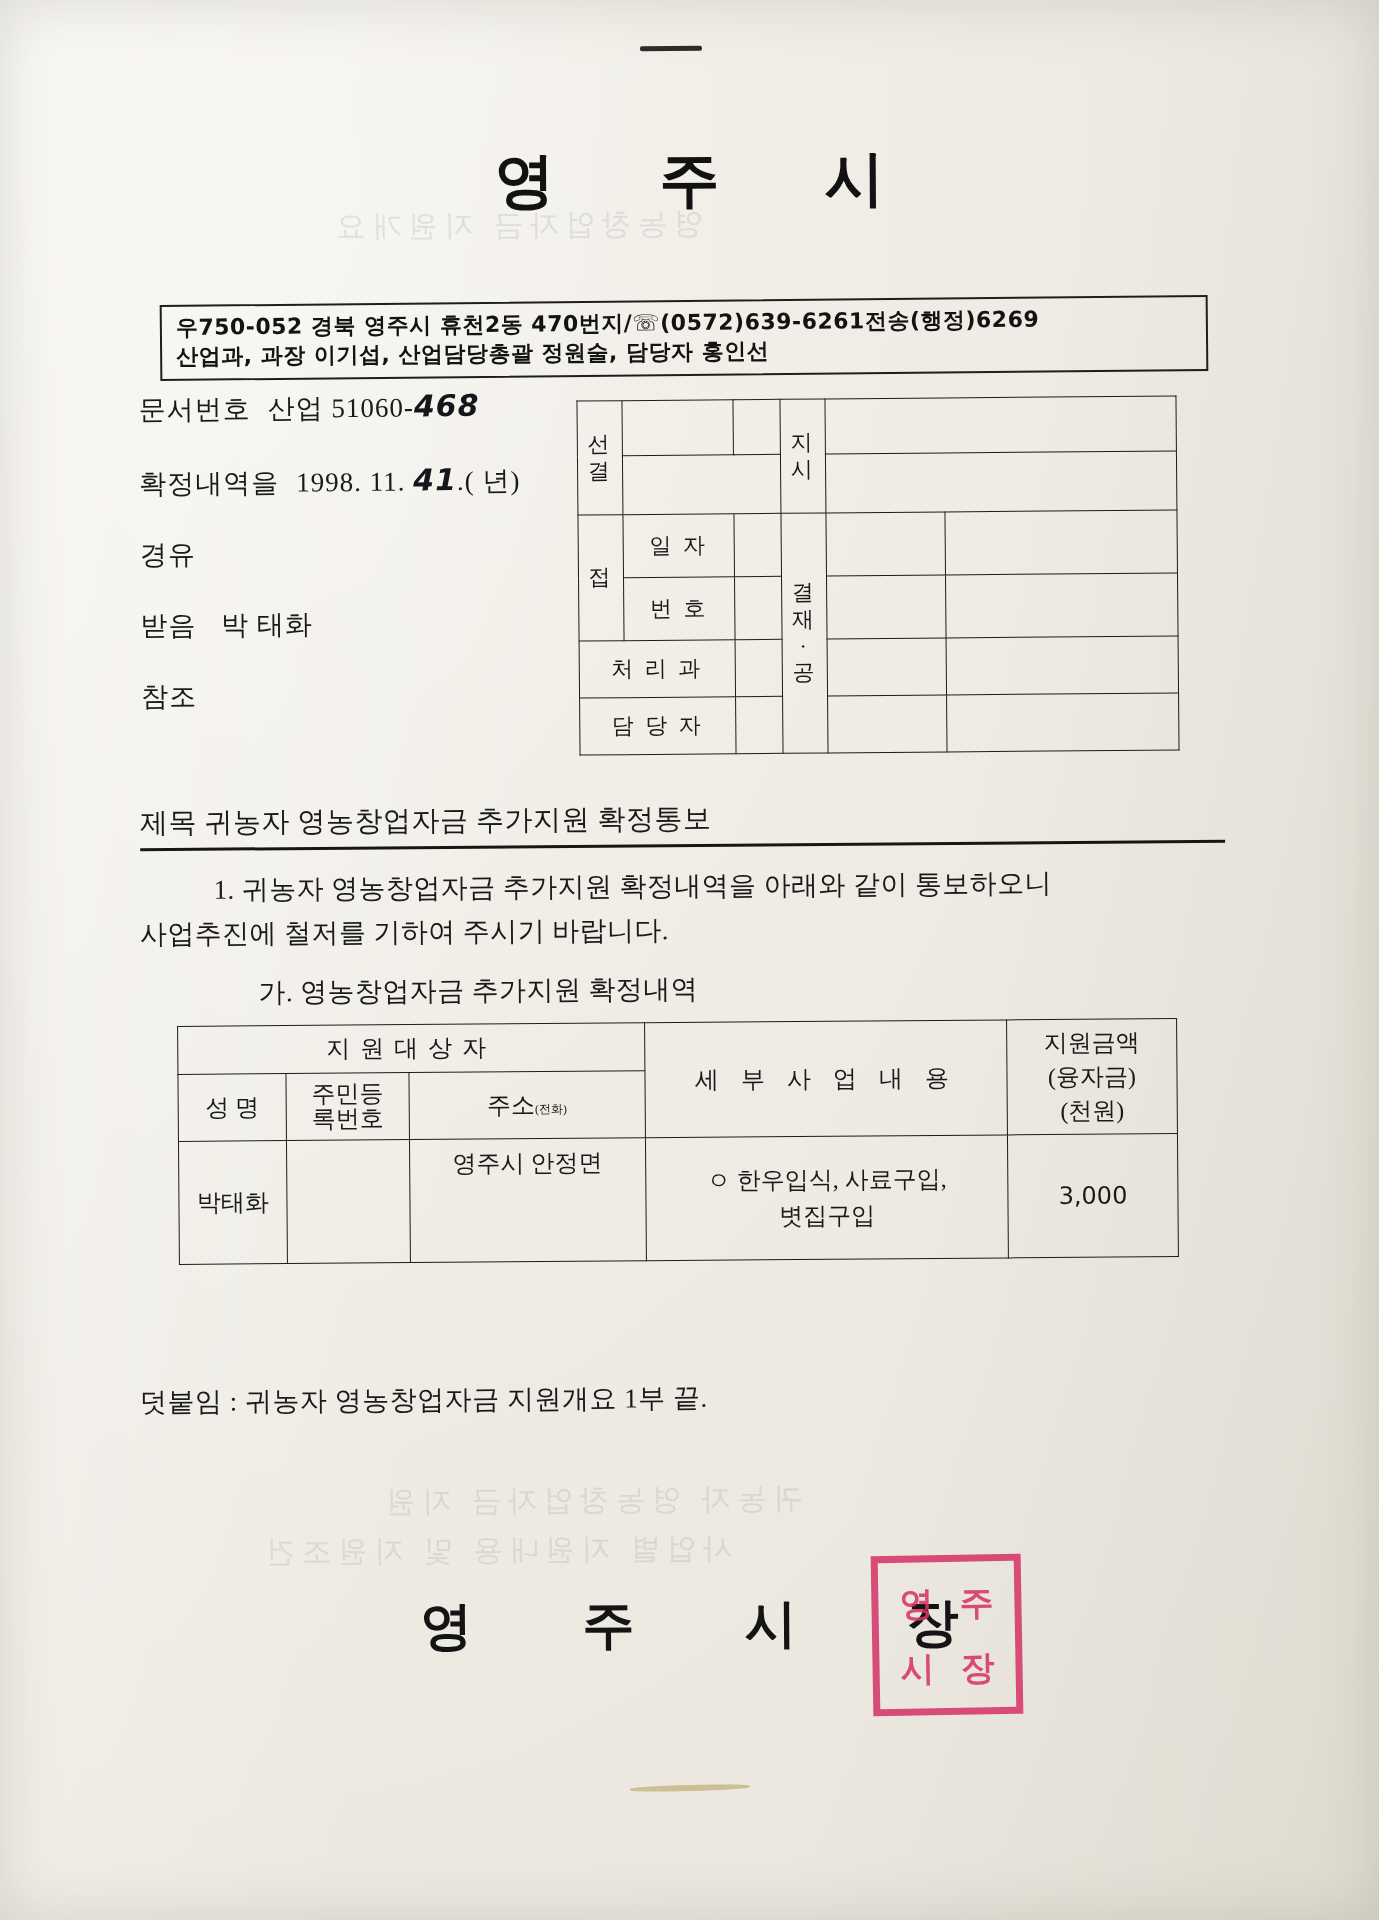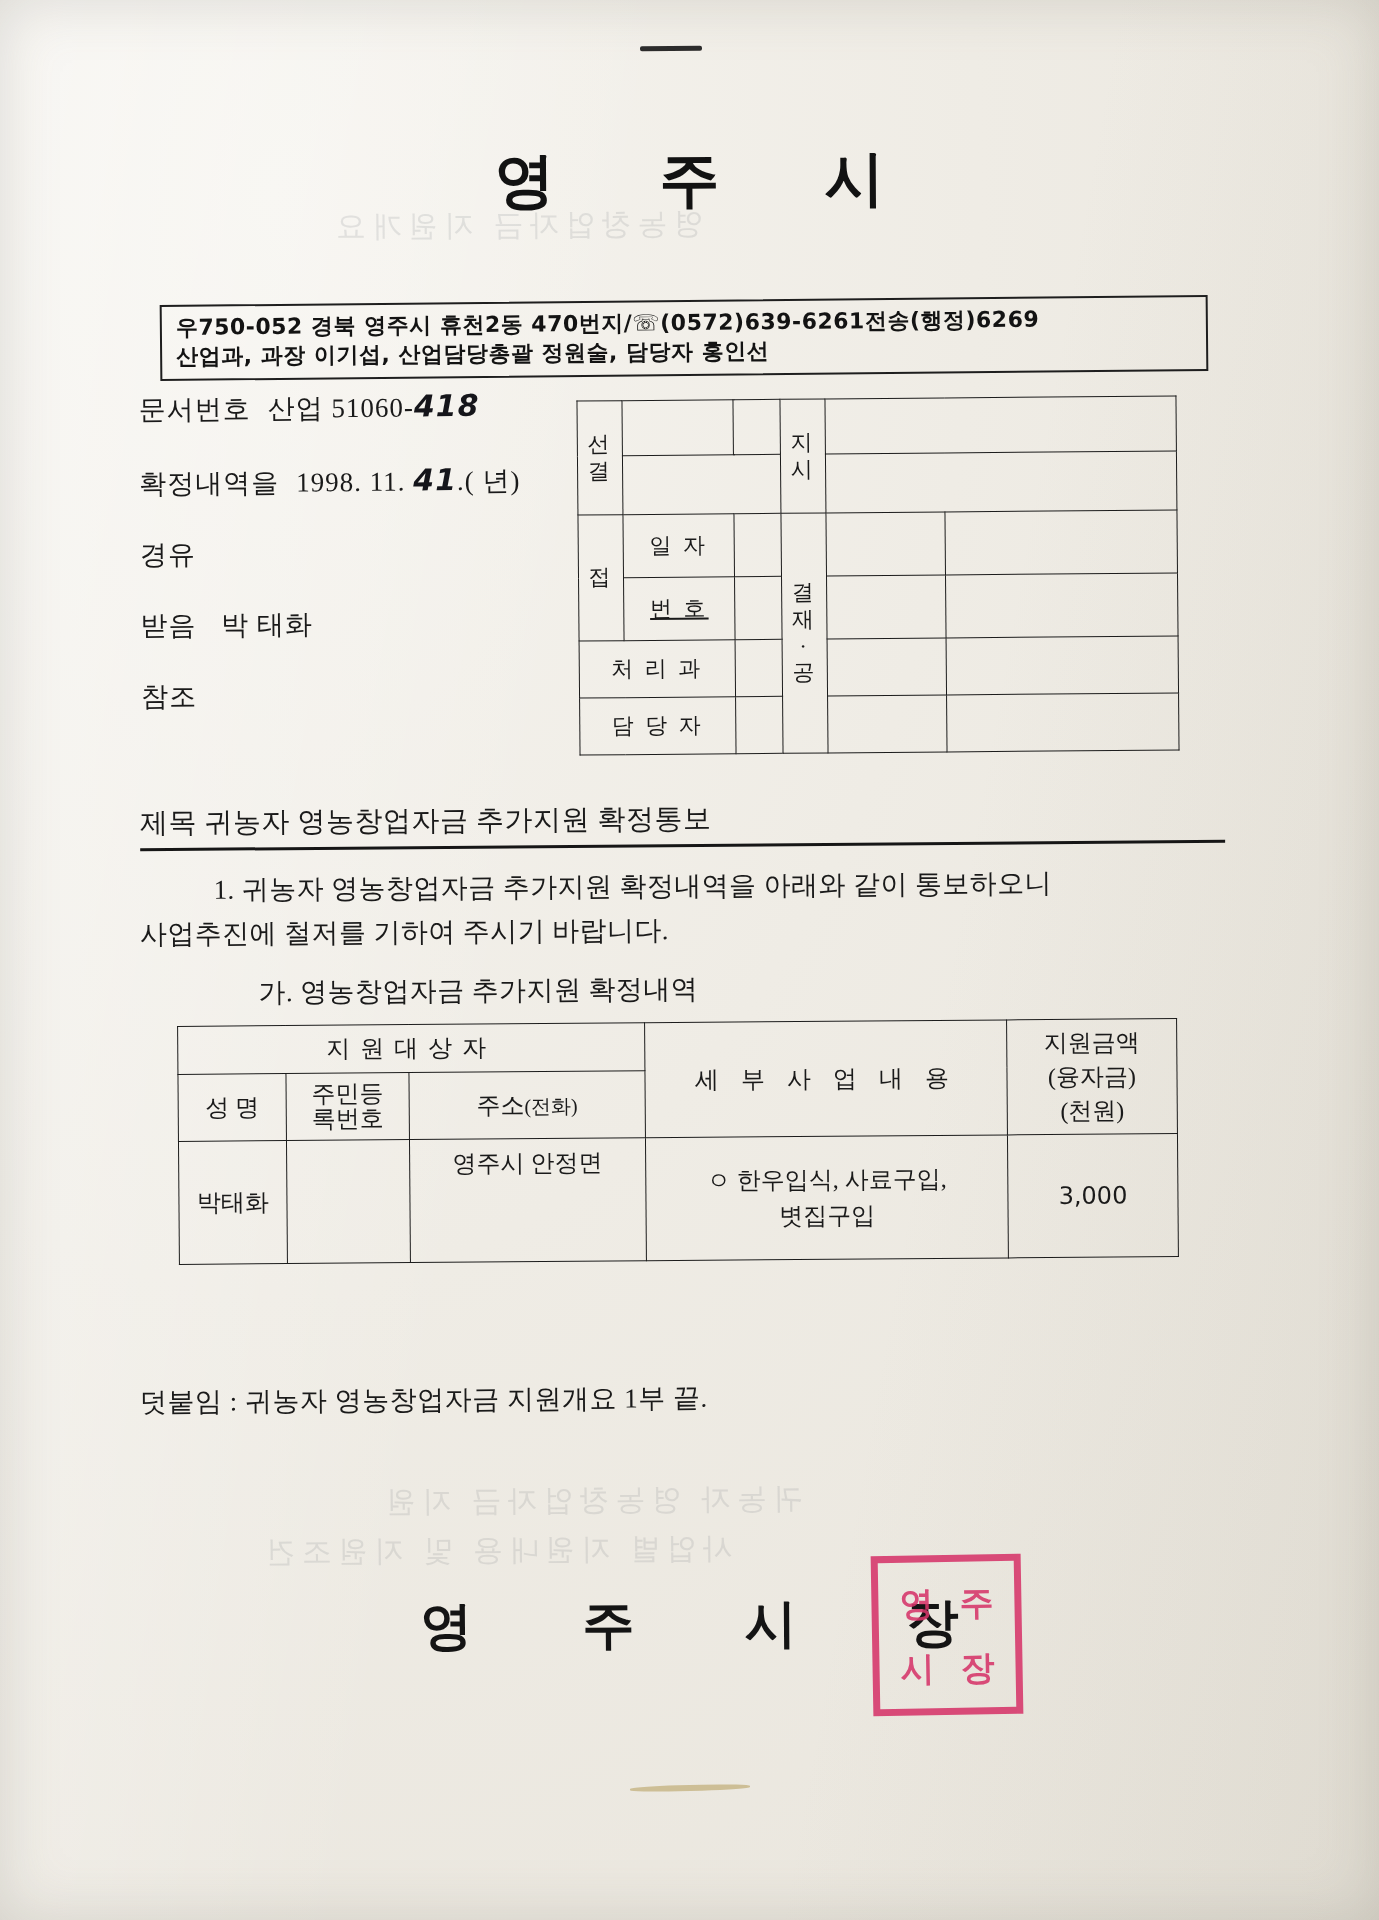--- a/index.html
+++ b/index.html
@@ -196,21 +196,21 @@
   .th-target { font-size: 27px; letter-spacing: 10px; }
   .th-detail { font-size: 28px; letter-spacing: 8px; }
   .th-amount { font-size: 21px; line-height: 1.42; }
   .col-name { width: 92px; }
   .col-id { width: 106px; }
   .col-addr { width: 212px; }
   .col-detail { width: 330px; }
   .col-amount { width: 150px; }
   .stack-2 { font-size: 19px; line-height: 1.05; letter-spacing: 0; }
   .addr-head { position: relative; font-size: 24px; }
-  .addr-head .small { font-size: 20px; }
+  .addr-head .small { font-size: 12px; }
   .cell-left {
     text-align: left;
     padding-left: 12px;
     font-size: 23px;
     line-height: 1.5;
   }
   .cell-amount {
     font-family: "DejaVu Sans", sans-serif;
     font-weight: bold;
     font-size: 25px;
@@ -305,21 +305,21 @@
 
   <div class="city-title">영 주 시</div>
 
   <div class="addr-box">
     <div class="addr-line">우750-052 경북 영주시 휴천2동 470번지/☏(0572)639-6261전송(행정)6269</div>
     <div class="addr-line">산업과, 과장 이기섭, 산업담당총괄 정원술, 담당자  홍인선</div>
   </div>
 
   <div class="meta">
     <div class="meta-row">
-      <span class="meta-label">문서번호</span><span>산업 51060-</span><span class="hand">418</span>
+      <span class="meta-label">문서번호</span><span>산업 51060-</span><span class="hand">468</span>
     </div>
     <div class="meta-row">
       <span class="meta-label">확정내역을</span><span>1998. 11.</span> <span class="hand">41</span><span>.(   년)</span>
     </div>
     <div class="meta-row">
       <span class="meta-label">경유</span>
     </div>
     <div class="meta-row">
       <span class="meta-label">받음</span> <span>박 태화</span>
     </div>
@@ -355,21 +355,21 @@
         <td class="vcell" rowspan="4">
           <span>결</span>
           <span>재</span>
           <span>·</span>
           <span>공</span>
         </td>
         <td style="width:118px;"></td>
         <td></td>
       </tr>
       <tr>
-        <td style="height:62px;text-decoration:underline;">번 호</td>
+        <td style="height:62px;">번 호</td>
         <td colspan="2"></td>
         <td></td>
         <td></td>
       </tr>
       <tr>
         <td colspan="2" style="height:56px;">처 리 과</td>
         <td colspan="2"></td>
         <td></td>
         <td></td>
       </tr>

